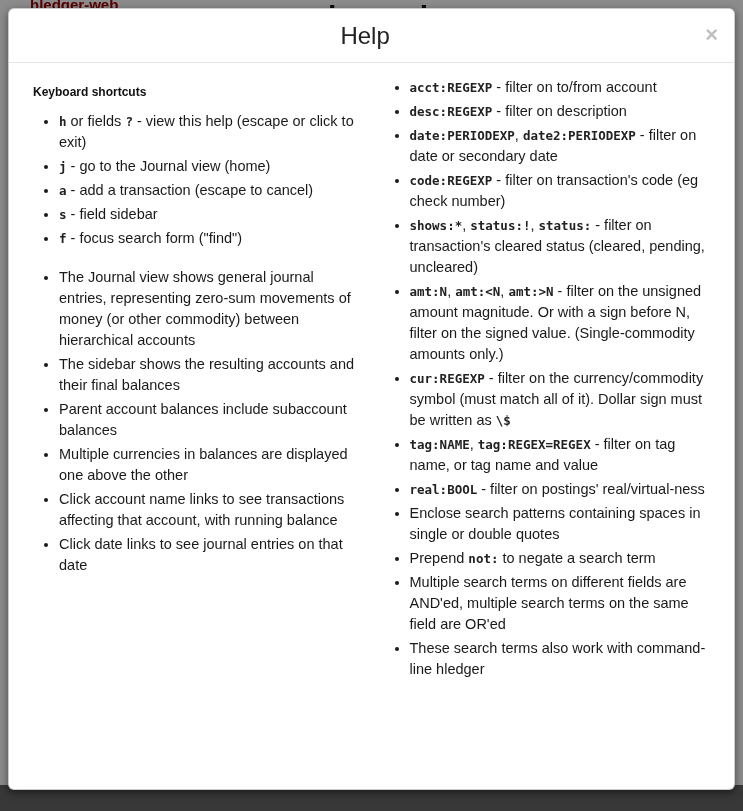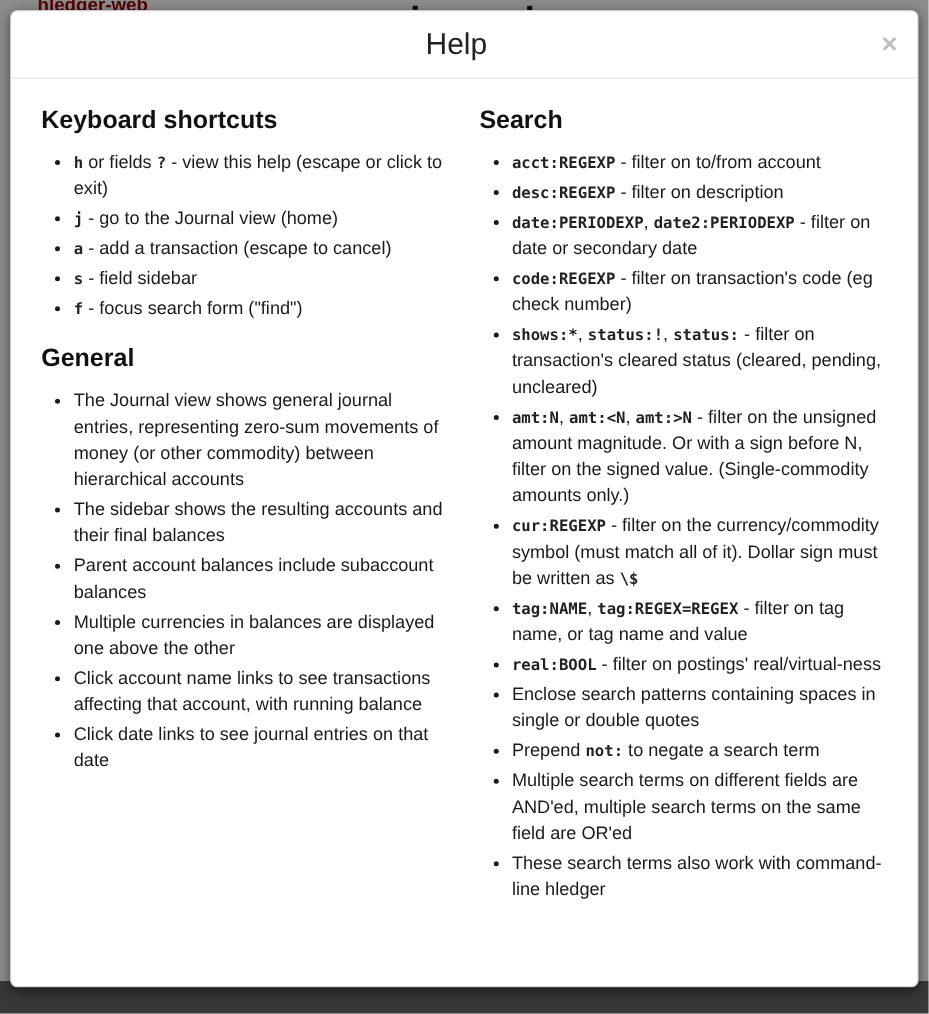--- a/index.html
+++ b/index.html
@@ -43,21 +43,21 @@
   }
   .modal-title { margin: 0; font-size: 24px; font-weight: 500; color: #222; text-align: center; }
   .close {
     float: right; border: 0; background: none; padding: 0; margin-top: 2px;
     font-size: 22px; font-weight: bold; line-height: 1;
     color: #000; opacity: 0.25; cursor: pointer;
     font-family: "Liberation Sans", sans-serif;
   }
   .modal-body { padding: 14px 12px 10px; display: flex; flex: 1 1 auto; }
   .col { width: 50%; padding: 0 12px; }
-  h2.section { font-size: 20px; font-weight: bold; margin: 8px 0 12px; color: #111; }
+  h2.section { font-size: 12px; font-weight: bold; margin: 8px 0 12px; color: #111; }
   ul { margin: 0 0 18px; padding-left: 26px; list-style: disc; }
   li { margin-bottom: 3px; line-height: 1.45; }
   code {
     font-family: "DejaVu Sans Mono", "Liberation Mono", monospace;
     font-weight: bold; font-size: 12.5px; color: #222;
   }
 </style>
 </head>
 <body>
 
@@ -76,32 +76,30 @@
   <div class="modal-body">
     <div class="col">
       <h2 class="section">Keyboard shortcuts</h2>
       <ul>
           <li><code>h</code><span> or fields </span><code>?</code><span> - view this help (escape or click to exit)</span></li>
           <li><code>j</code><span> - go to the Journal view (home)</span></li>
           <li><code>a</code><span> - add a transaction (escape to cancel)</span></li>
           <li><code>s</code><span> - field sidebar</span></li>
           <li><code>f</code><span> - focus search form ("find")</span></li>
         </ul>
-      <h2 class="section">General</h2>
       <ul>
           <li><span>The Journal view shows general journal entries, representing zero-sum movements of money (or other commodity) between hierarchical accounts</span></li>
           <li><span>The sidebar shows the resulting accounts and their final balances</span></li>
           <li><span>Parent account balances include subaccount balances</span></li>
           <li><span>Multiple currencies in balances are displayed one above the other</span></li>
           <li><span>Click account name links to see transactions affecting that account, with running balance</span></li>
           <li><span>Click date links to see journal entries on that date</span></li>
         </ul>
     </div>
     <div class="col">
-      <h2 class="section">Search</h2>
       <ul>
           <li><code>acct:REGEXP</code><span> - filter on to/from account</span></li>
           <li><code>desc:REGEXP</code><span> - filter on description</span></li>
           <li><code>date:PERIODEXP</code><span>, </span><code>date2:PERIODEXP</code><span> - filter on date or secondary date</span></li>
           <li><code>code:REGEXP</code><span> - filter on transaction's code (eg check number)</span></li>
           <li><code>shows:*</code><span>, </span><code>status:!</code><span>, </span><code>status:</code><span> - filter on transaction's cleared status (cleared, pending, uncleared)</span></li>
           <li><code>amt:N</code><span>, </span><code>amt:&lt;N</code><span>, </span><code>amt:&gt;N</code><span> - filter on the unsigned amount magnitude. Or with a sign before N, filter on the signed value. (Single-commodity amounts only.)</span></li>
           <li><code>cur:REGEXP</code><span> - filter on the currency/commodity symbol (must match all of it). Dollar sign must be written as </span><code>\$</code></li>
           <li><code>tag:NAME</code><span>, </span><code>tag:REGEX=REGEX</code><span> - filter on tag name, or tag name and value</span></li>
           <li><code>real:BOOL</code><span> - filter on postings' real/virtual-ness</span></li>

